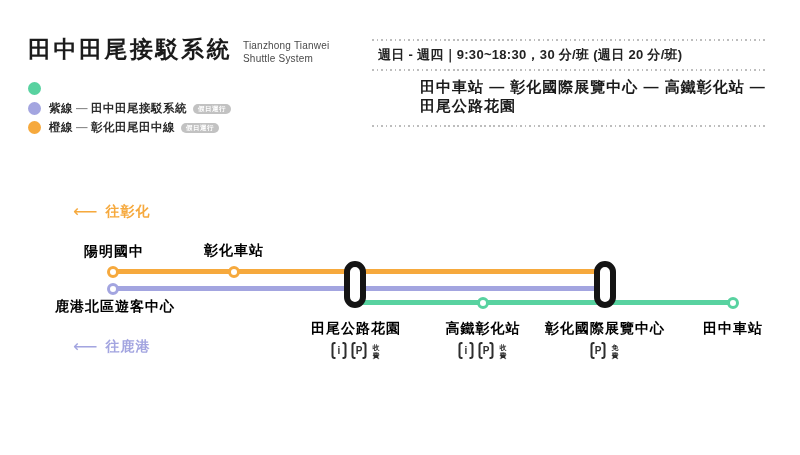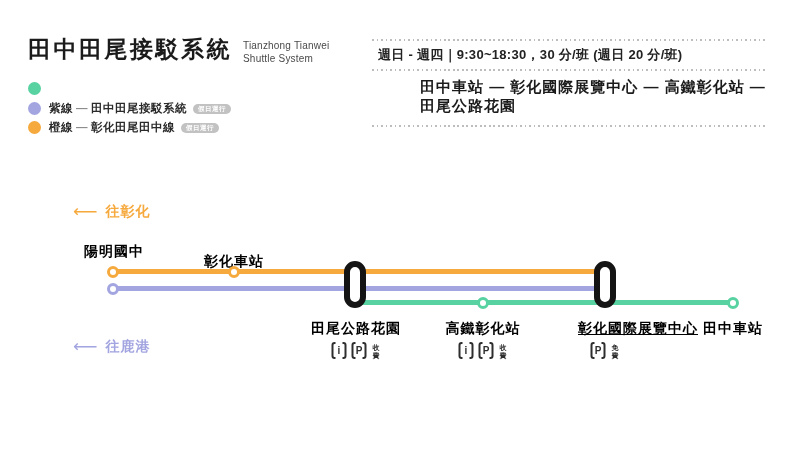--- a/index.html
+++ b/index.html
@@ -101,44 +101,45 @@
     <div class="sched-route">田中車站 — 彰化國際展覽中心 — 高鐵彰化站 — 田尾公路花園</div>
     <div class="dotline"></div>
   </div>
 
   <div class="dir dir-changhua">
     <span class="arrow">⟵</span>
     <span>往彰化</span>
   </div>
 
   <div class="st-label" style="left:84px; top:243px;">陽明國中</div>
-  <div class="st-label" style="left:204px; top:253px;">彰化車站</div>
+  <div class="st-label" style="left:204px; top:242px;">彰化車站</div>
 
   <div class="rline line-orange"></div>
   <div class="rline line-purple"></div>
   <div class="rline line-green"></div>
 
   <div class="stop orange" style="left:107px; top:265.5px;"></div>
   <div class="stop orange" style="left:228px; top:265.5px;"></div>
   <div class="stop purple" style="left:107px; top:282.5px;"></div>
   <div class="stop green" style="left:477px; top:296.5px;"></div>
   <div class="stop green" style="left:727px; top:296.5px;"></div>
 
   <div class="oval" style="left:344px;"></div>
   <div class="oval" style="left:594px;"></div>
 
+  <div class="st-label" style="left:55px; top:298px;">鹿港北區遊客中心</div>
 
   <div class="dir dir-lukang">
     <span class="arrow">⟵</span>
     <span>往鹿港</span>
   </div>
 
   <div class="st-label centered" style="left:356px; top:320px;">田尾公路花園</div>
   <div class="st-label centered" style="left:483px; top:320px;">高鐵彰化站</div>
-  <div class="st-label centered" style="left:638px; top:320px;text-decoration:underline;">彰化國際展覽中心</div>
+  <div class="st-label centered" style="left:605px; top:320px;">彰化國際展覽中心</div>
   <div class="st-label centered" style="left:733px; top:320px;">田中車站</div>
 
   <div class="amenities" style="left:356px;">
     <span class="amenity">i</span>
     <span class="amenity">P</span>
     <span class="fee-note">收費</span>
   </div>
   <div class="amenities" style="left:483px;">
     <span class="amenity">i</span>
     <span class="amenity">P</span>

